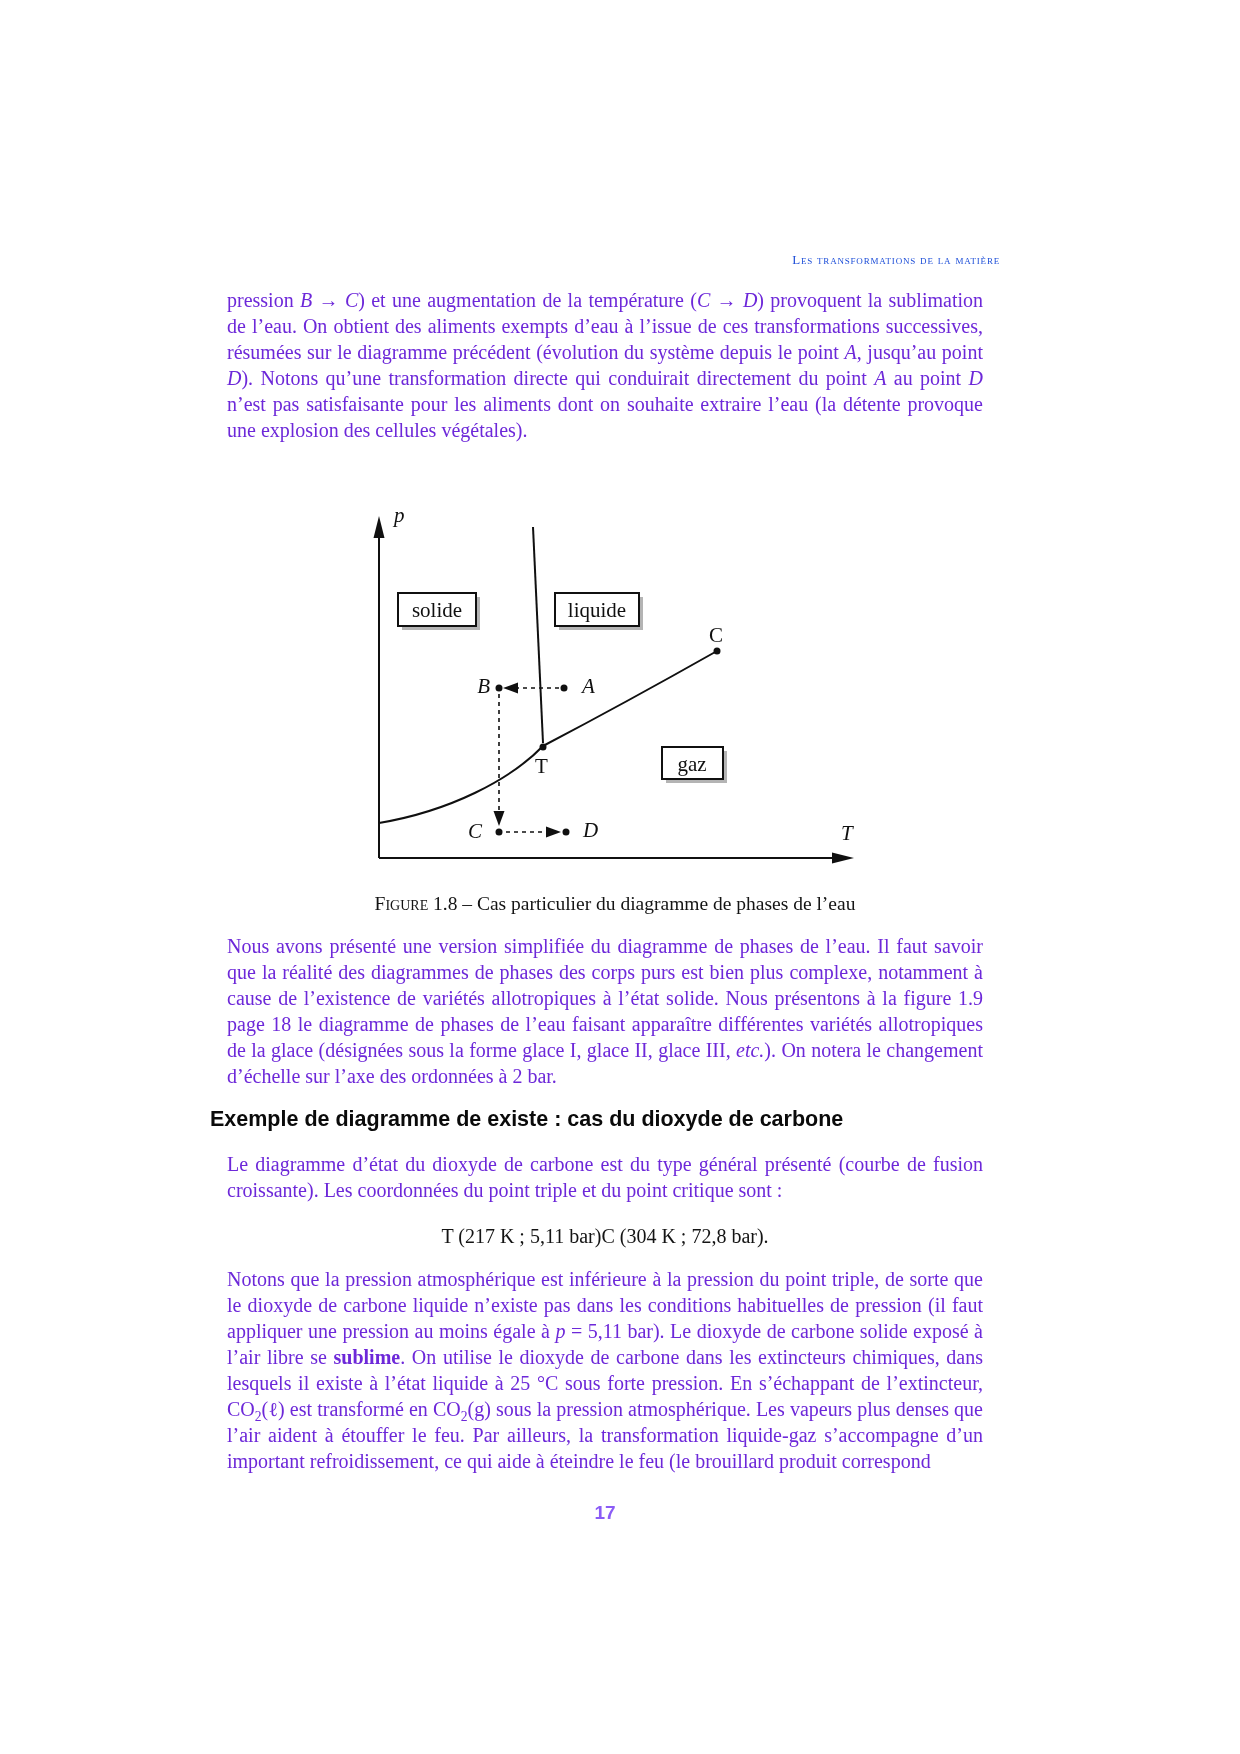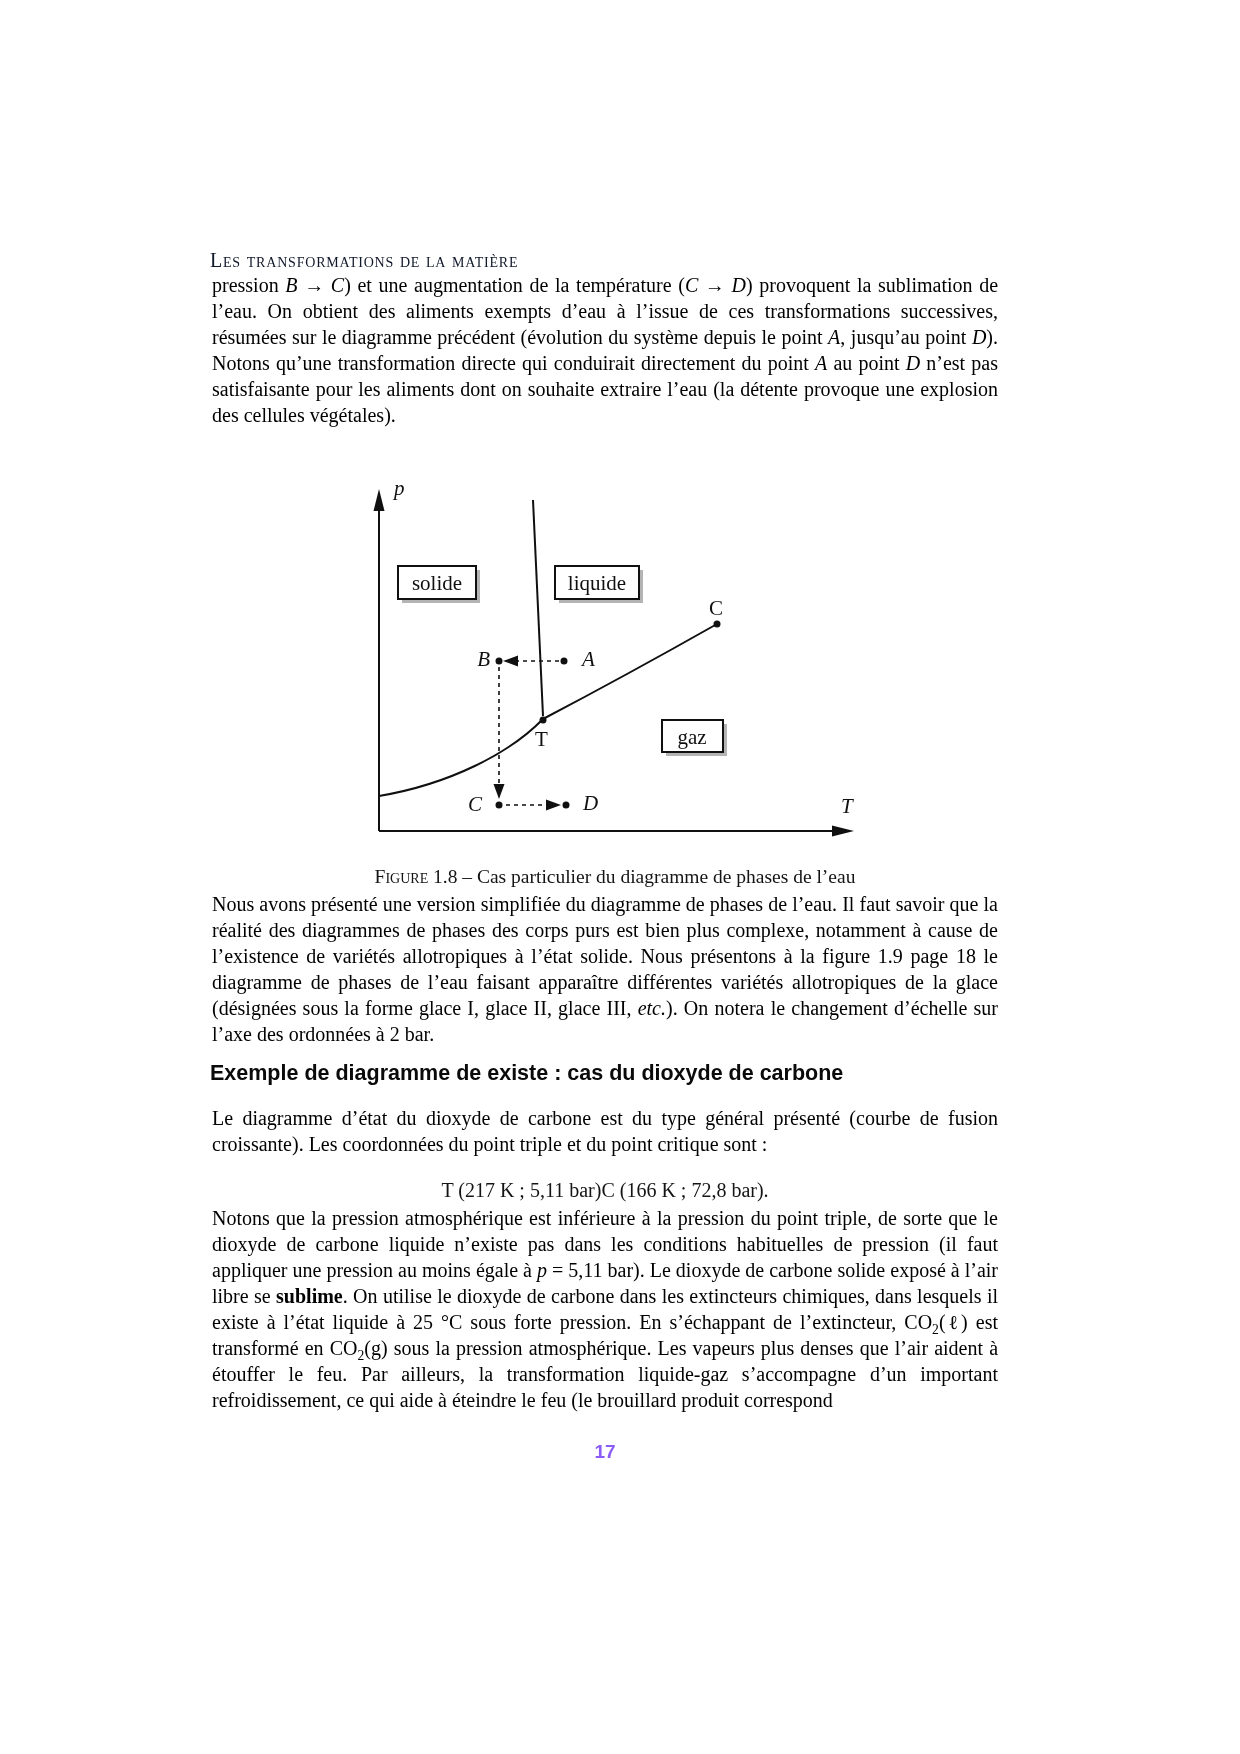--- a/index.html
+++ b/index.html
@@ -17,33 +17,33 @@
     overflow: hidden;
   }
   .content {
     position: absolute;
     left: 210px;
     top: 0;
     width: 790px;
   }
   .running-header {
     margin-top: 250px;
-    text-align: left;
-    font-size: 20px;
+    text-align: right;
+    font-size: 13px;
     line-height: 20px;
     font-variant: small-caps;
     letter-spacing: 0.8px;
-    color: #0f172a;
+    color: #1d4ed8;
   }
   p.body-par {
-    margin: 2px;
+    margin: 17px;
     font-size: 20px;
     line-height: 26px;
     text-align: justify;
-    color: #000000;
+    color: #6d28d9;
   }
   .par-1 { margin-top: 17px; }
   .par-2 { margin-top: 7px; }
   .par-3 { margin-top: 8px; }
   .par-4 { margin-top: 24px; }
   .seg-i { font-style: italic; }
   .seg-b { font-weight: bold; }
   .seg-sub { vertical-align: sub; font-size: 0.68em; line-height: 0; }
   .seg-sc { font-variant: small-caps; margin-left: 20px; }
   .figure-wrap {
@@ -160,21 +160,21 @@
 
     <div class="figure-caption"><span class="seg-sc">Figure</span><span> 1.8 – Cas particulier du diagramme de phases de l’eau</span></div>
 
     <p class="body-par par-2"><span>Nous avons présenté une version simplifiée du diagramme de phases de l’eau. Il faut savoir que la réalité des diagrammes de phases des corps purs est bien plus complexe, notamment à cause de l’existence de variétés allotropiques à l’état solide. Nous présentons à la figure 1.9 page 18 le diagramme de phases de l’eau faisant apparaître différentes variétés allotropiques de la glace (désignées sous la forme glace I, glace II, glace III, </span><span class="seg-i">etc.</span><span>). On notera le changement d’échelle sur l’axe des ordonnées à 2 bar.</span></p>
 
     <h2 class="section-heading">Exemple de diagramme de existe : cas du dioxyde de carbone</h2>
 
     <p class="body-par par-3"><span>Le diagramme d’état du dioxyde de carbone est du type général présenté (courbe de fusion croissante). Les coordonnées du point triple et du point critique sont :</span></p>
 
     <div class="coords-line">
-      <span class="triple">T (217 K ; 5,11 bar)</span><span>C (166 K ; 72,8 bar).</span>
+      <span class="triple">T (217 K ; 5,11 bar)</span><span>C (304 K ; 72,8 bar).</span>
     </div>
 
     <p class="body-par par-4"><span>Notons que la pression atmosphérique est inférieure à la pression du point triple, de sorte que le dioxyde de carbone liquide n’existe pas dans les conditions habituelles de pression (il faut appliquer une pression au moins égale à </span><span class="seg-i">p</span><span> = 5,11 bar). Le dioxyde de carbone solide exposé à l’air libre se </span><span class="seg-b">sublime</span><span>. On utilise le dioxyde de carbone dans les extincteurs chimiques, dans lesquels il existe à l’état liquide à 25 °C sous forte pression. En s’échappant de l’extincteur, CO</span><span class="seg-sub">2</span><span>(ℓ) est transformé en CO</span><span class="seg-sub">2</span><span>(g) sous la pression atmosphérique. Les vapeurs plus denses que l’air aident à étouffer le feu. Par ailleurs, la transformation liquide-gaz s’accompagne d’un important refroidissement, ce qui aide à éteindre le feu (le brouillard produit correspond</span></p>
 
     <div class="page-number">17</div>
 
   </div>
 </div>
 
 </body></html>

